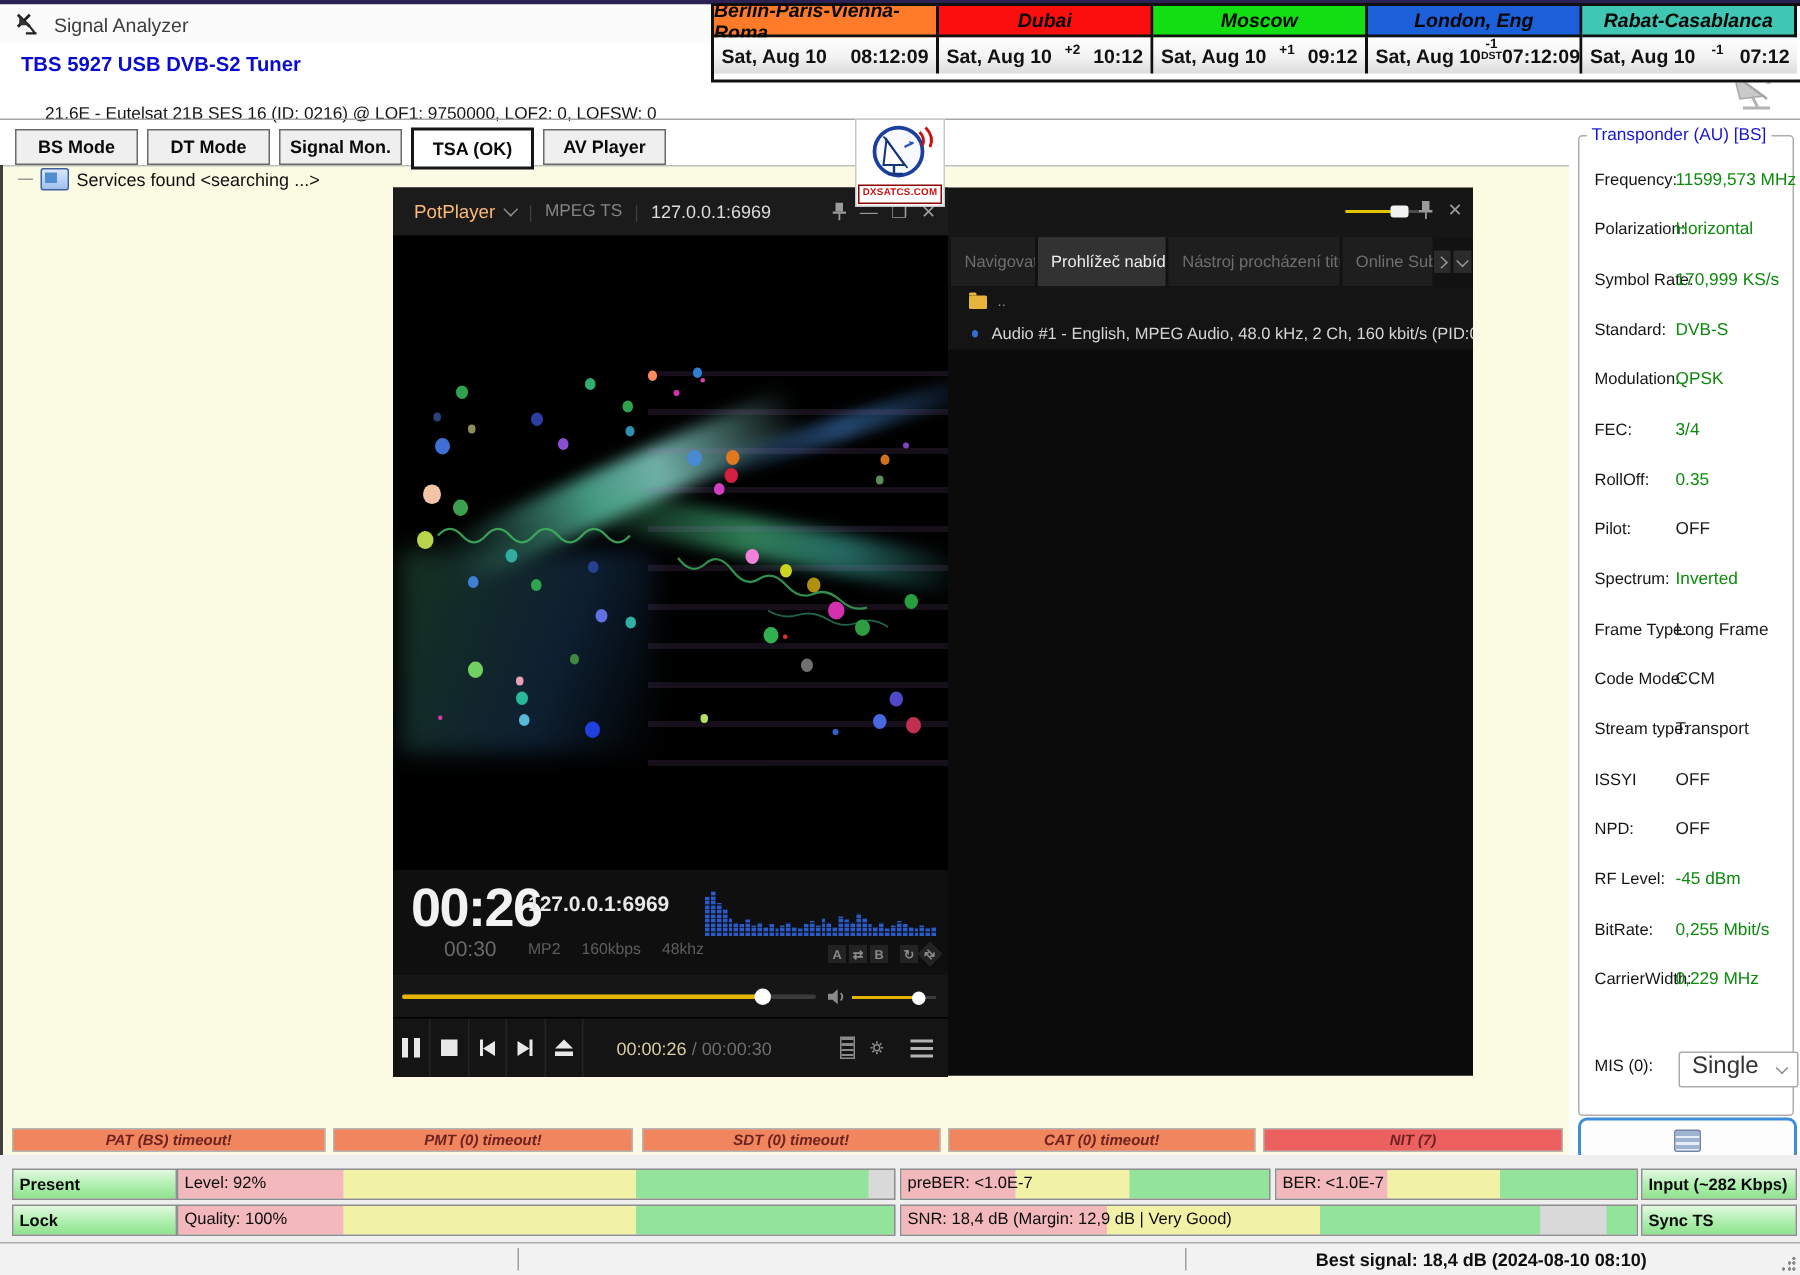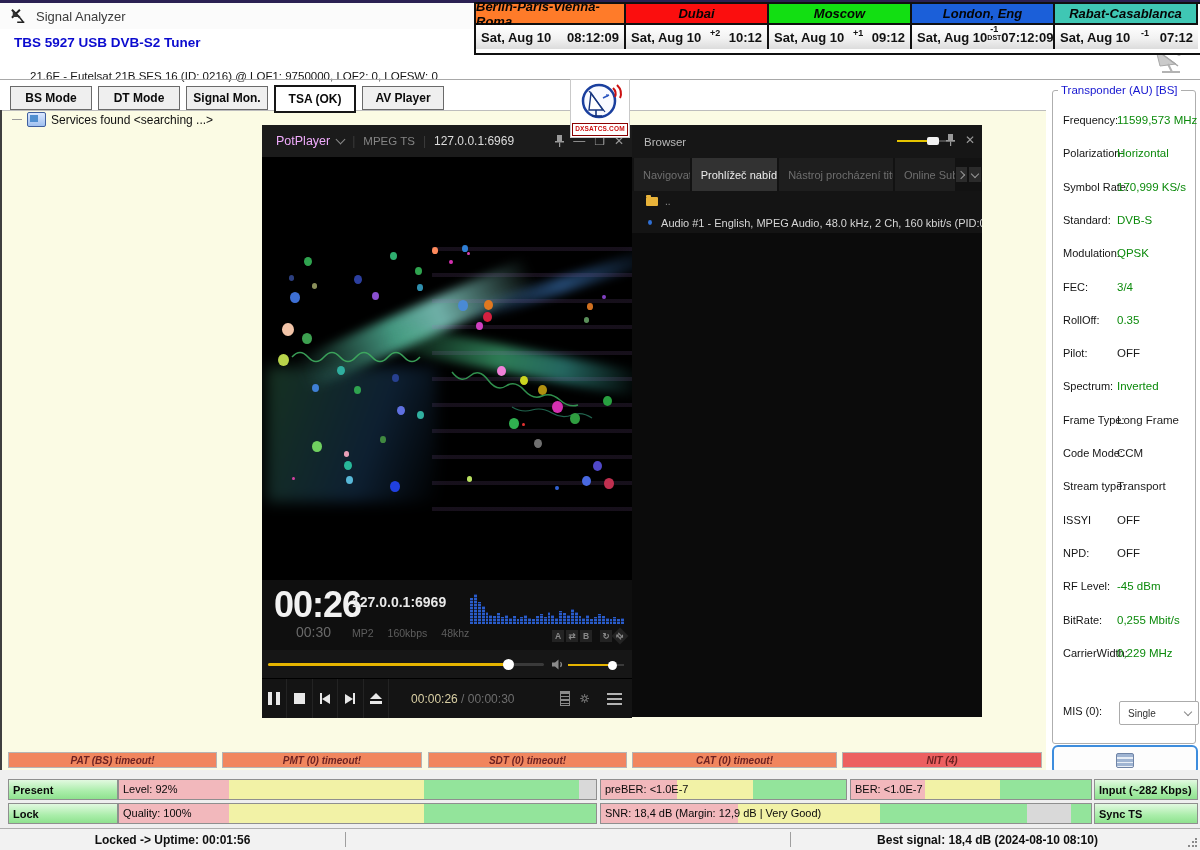--- a/index.html
+++ b/index.html
@@ -49,21 +49,21 @@
 
   
   .logo{left:570px;top:79px;width:58px;height:57px;background:#ffffff;border:1px solid #c9c9c9;z-index:40;
         display:flex;flex-direction:column;align-items:center;}
   .logo-band{width:54px;height:11px;margin-top:1px;background:#fff;border:1px solid #8b0000;color:#cc1111;
              font-size:6.5px;font-weight:bold;text-align:center;line-height:10px;letter-spacing:.2px;}
 
   
   .pp{left:262px;top:125px;width:370px;height:592px;background:#181818;z-index:10;}
   .pp-titlebar{position:absolute;left:0;top:0;width:100%;height:32px;background:#1b1b1b;display:flex;align-items:center;}
-  .pp-title{font-size:12.5px;color:#f0abfc;margin-left:14px;}
+  .pp-title{font-size:12.5px;color:#fdba74;margin-left:14px;}
   .chev{width:6px;height:6px;border-right:1.5px solid #8a8a8a;border-bottom:1.5px solid #8a8a8a;transform:rotate(45deg);display:inline-block;margin-left:7px;position:relative;top:-2px;}
   .pp-sep{color:#3c3c3c;margin:0 8px;font-size:12px;}
   .pp-format{font-size:11.5px;color:#848484;}
   .pp-url{font-size:12px;color:#dcdcdc;}
   .pp-btns{margin-left:auto;margin-right:8px;display:flex;align-items:center;gap:9px;color:#9a9a9a;}
   .pp-btn{font-size:12px;line-height:12px;cursor:default;}
   .video{position:absolute;left:0;top:32px;width:370px;height:423px;background:#000;overflow:hidden;}
   .streak1{position:absolute;left:30px;top:150px;width:250px;height:34px;
            background:linear-gradient(90deg,rgba(40,120,90,0),rgba(90,200,170,.75) 40%,rgba(140,220,210,.8) 60%,rgba(40,120,110,0));
            transform:rotate(-24deg);filter:blur(5px);}
@@ -147,21 +147,21 @@
 
   
   .right-panel{left:1046px;top:82px;width:154px;height:690px;background:#ffffff;}
   .fieldset{left:1052px;top:90px;width:142px;height:652px;border:1px solid #aeaeae;border-radius:3px;background:#fff;}
   .legend{left:1058px;top:84px;background:#fff;padding:0 3px;font-size:11.5px;color:#1616d0;z-index:2;}
   .tp-row{position:absolute;left:0;width:142px;height:15px;}
   .tp-label{position:absolute;left:10px;font-size:11px;color:#141414;}
   .tp-value{position:absolute;left:64px;font-size:11.5px;font-weight:normal;color:#1b1b1b;white-space:nowrap;}
   .tp-value.green{color:#0b8a0b;}
   .mis-select{position:absolute;left:66px;top:-4px;width:70px;height:22px;border:1px solid #ababab;border-radius:2px;background:#fff;
-              font-size:10px;color:#333;display:flex;align-items:center;padding-left:8px;}
+              font-size:16px;color:#333;display:flex;align-items:flex-start;padding-left:8px;}
   .mis-select .ch{position:absolute;right:7px;top:7px;width:5px;height:5px;border-right:1.3px solid #888;border-bottom:1.3px solid #888;transform:rotate(45deg);}
 
   .stack-btn{left:1052px;top:745px;width:142px;height:26px;background:#fdfdfd;border:2px solid #3e8ddd;border-radius:6px;
              display:flex;align-items:center;justify-content:center;}
   .stack-icon{width:16px;height:13px;border:1px solid #6f84a6;border-radius:2px;
               background:repeating-linear-gradient(to bottom,#9fb4d2 0 3px,#e8eef6 3px 4.5px);}
 
   
   .psi-bar{position:absolute;top:752px;height:14px;border:1px solid #b5b5b5;
            display:flex;align-items:center;justify-content:center;
@@ -478,23 +478,20 @@
     </svg>
     <div class="i-menu">
         <span></span>
         <span></span>
         <span></span>
       </div>
   </div>
 </div>
 
 <div class="abs bw">
-  <div class="bw-titlebar">
-    <span class="bw-title">Browser</span>
-  </div>
   <div class="bw-slider">
     <div class="fill"></div>
       <div class="knob"></div>
   </div>
   <div class="bw-icons">
     <svg width="9" height="12" viewBox="0 0 9 12">
       <rect x="2" y="0" width="5" height="6" fill="#9a9a9a"></rect>
         <rect x="0" y="6" width="9" height="1.5" fill="#9a9a9a"></rect>
       <rect x="4" y="7.5" width="1.2" height="4.5" fill="#9a9a9a"></rect>
     </svg>
@@ -605,21 +602,21 @@
 <div class="abs legend">Transponder (AU) [BS]</div>
 <div class="abs stack-btn">
   <span class="stack-icon"></span>
 </div>
 
 <div id="psi-bars">
     <div class="psi-bar" style="left: 8px; width: 207px; background: rgb(241, 134, 94);">PAT (BS) timeout!</div>
     <div class="psi-bar" style="left: 222px; width: 198px; background: rgb(241, 134, 94);">PMT (0) timeout!</div>
     <div class="psi-bar" style="left: 428px; width: 197px; background: rgb(241, 134, 94);">SDT (0) timeout!</div>
     <div class="psi-bar" style="left: 632px; width: 203px; background: rgb(241, 134, 94);">CAT (0) timeout!</div>
-    <div class="psi-bar" style="left: 842px; width: 198px; background: rgb(237, 96, 96);">NIT (4)</div>
+    <div class="psi-bar" style="left: 842px; width: 198px; background: rgb(237, 96, 96);">NIT (7)</div>
   </div>
 
 <div class="abs bottom-gray"></div>
 <div class="gbox" style="left:8px;top:779px;width:104px;">
     <span>Present</span>
   </div>
 <div class="gbox" style="left:8px;top:803px;width:104px;">
     <span>Lock</span>
   </div>
 <div class="gbox" style="left:1094px;top:779px;width:98px;">
@@ -655,18 +652,17 @@
 <div class="pbar" style="left:600px;top:803px;width:490px;" id="bar-snr">
     <div class="seg" style="left: 0%; width: 28%; background: rgb(242, 184, 188);"></div>
     <div class="seg" style="left: 28%; width: 29%; background: rgb(242, 242, 166);"></div>
     <div class="seg" style="left: 57%; width: 30%; background: rgb(147, 228, 155);"></div>
     <div class="seg" style="left: 87%; width: 9%; background: rgb(217, 217, 217);"></div>
     <div class="seg" style="left: 96%; width: 4%; background: rgb(147, 228, 155);"></div>
     <span class="lbl">SNR: 18,4 dB (Margin: 12,9 dB | Very Good)</span>
   </div>
 
 <div class="abs statusbar">
-  <div class="sb-text" style="left:0;width:345px;">Locked -&gt; Uptime: 00:01:56</div>
   <div class="sb-sep" style="left:345px;"></div>
   <div class="sb-sep" style="left:790px;"></div>
   <div class="sb-text" style="left:790px;width:395px;">Best signal: 18,4 dB (2024-08-10 08:10)</div>
   <div class="grip"></div>
 </div>
 
 </body></html>

